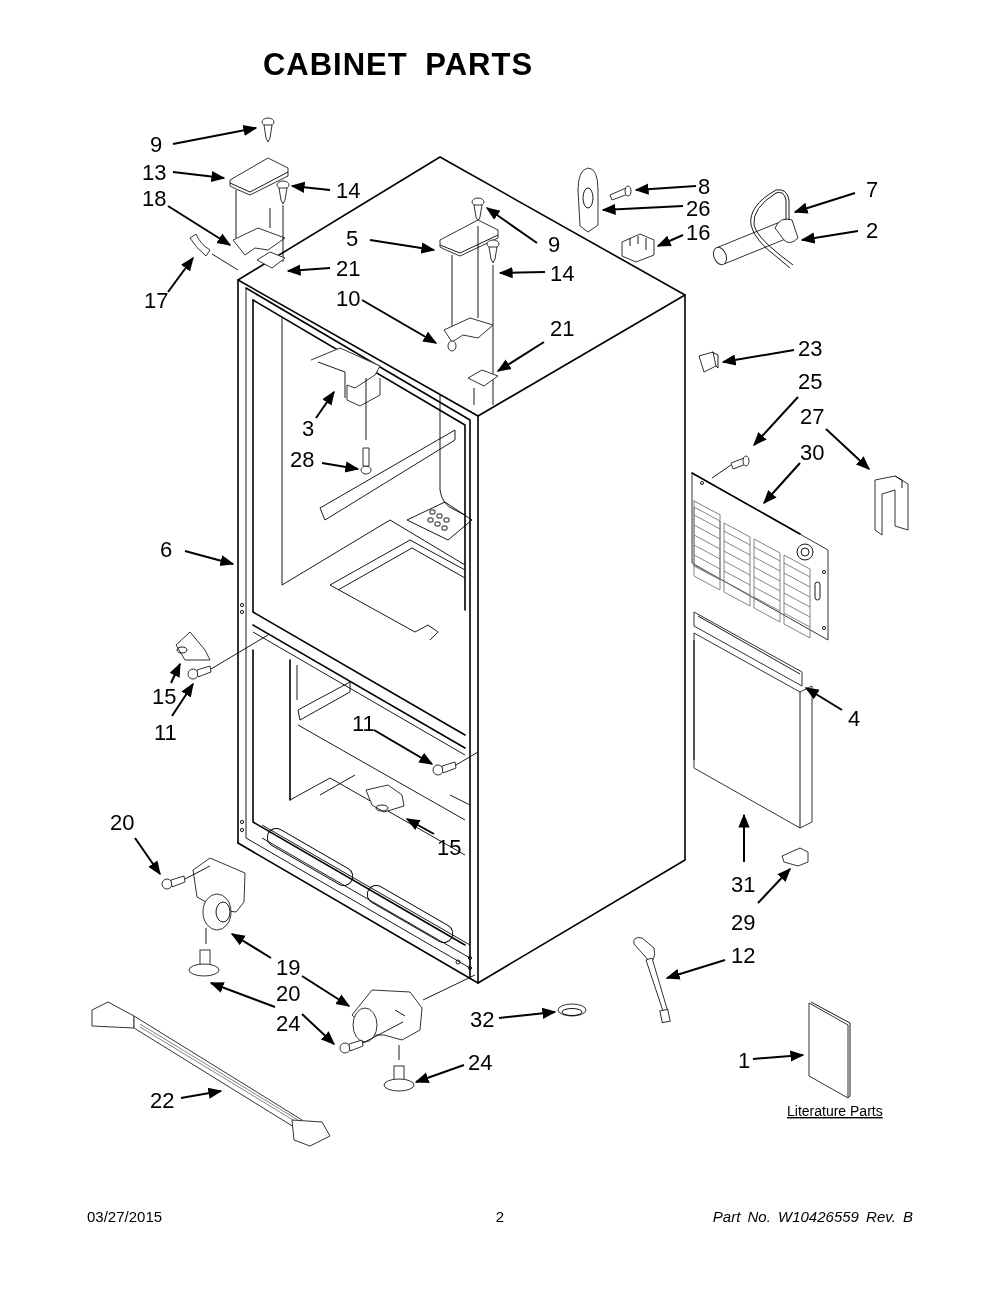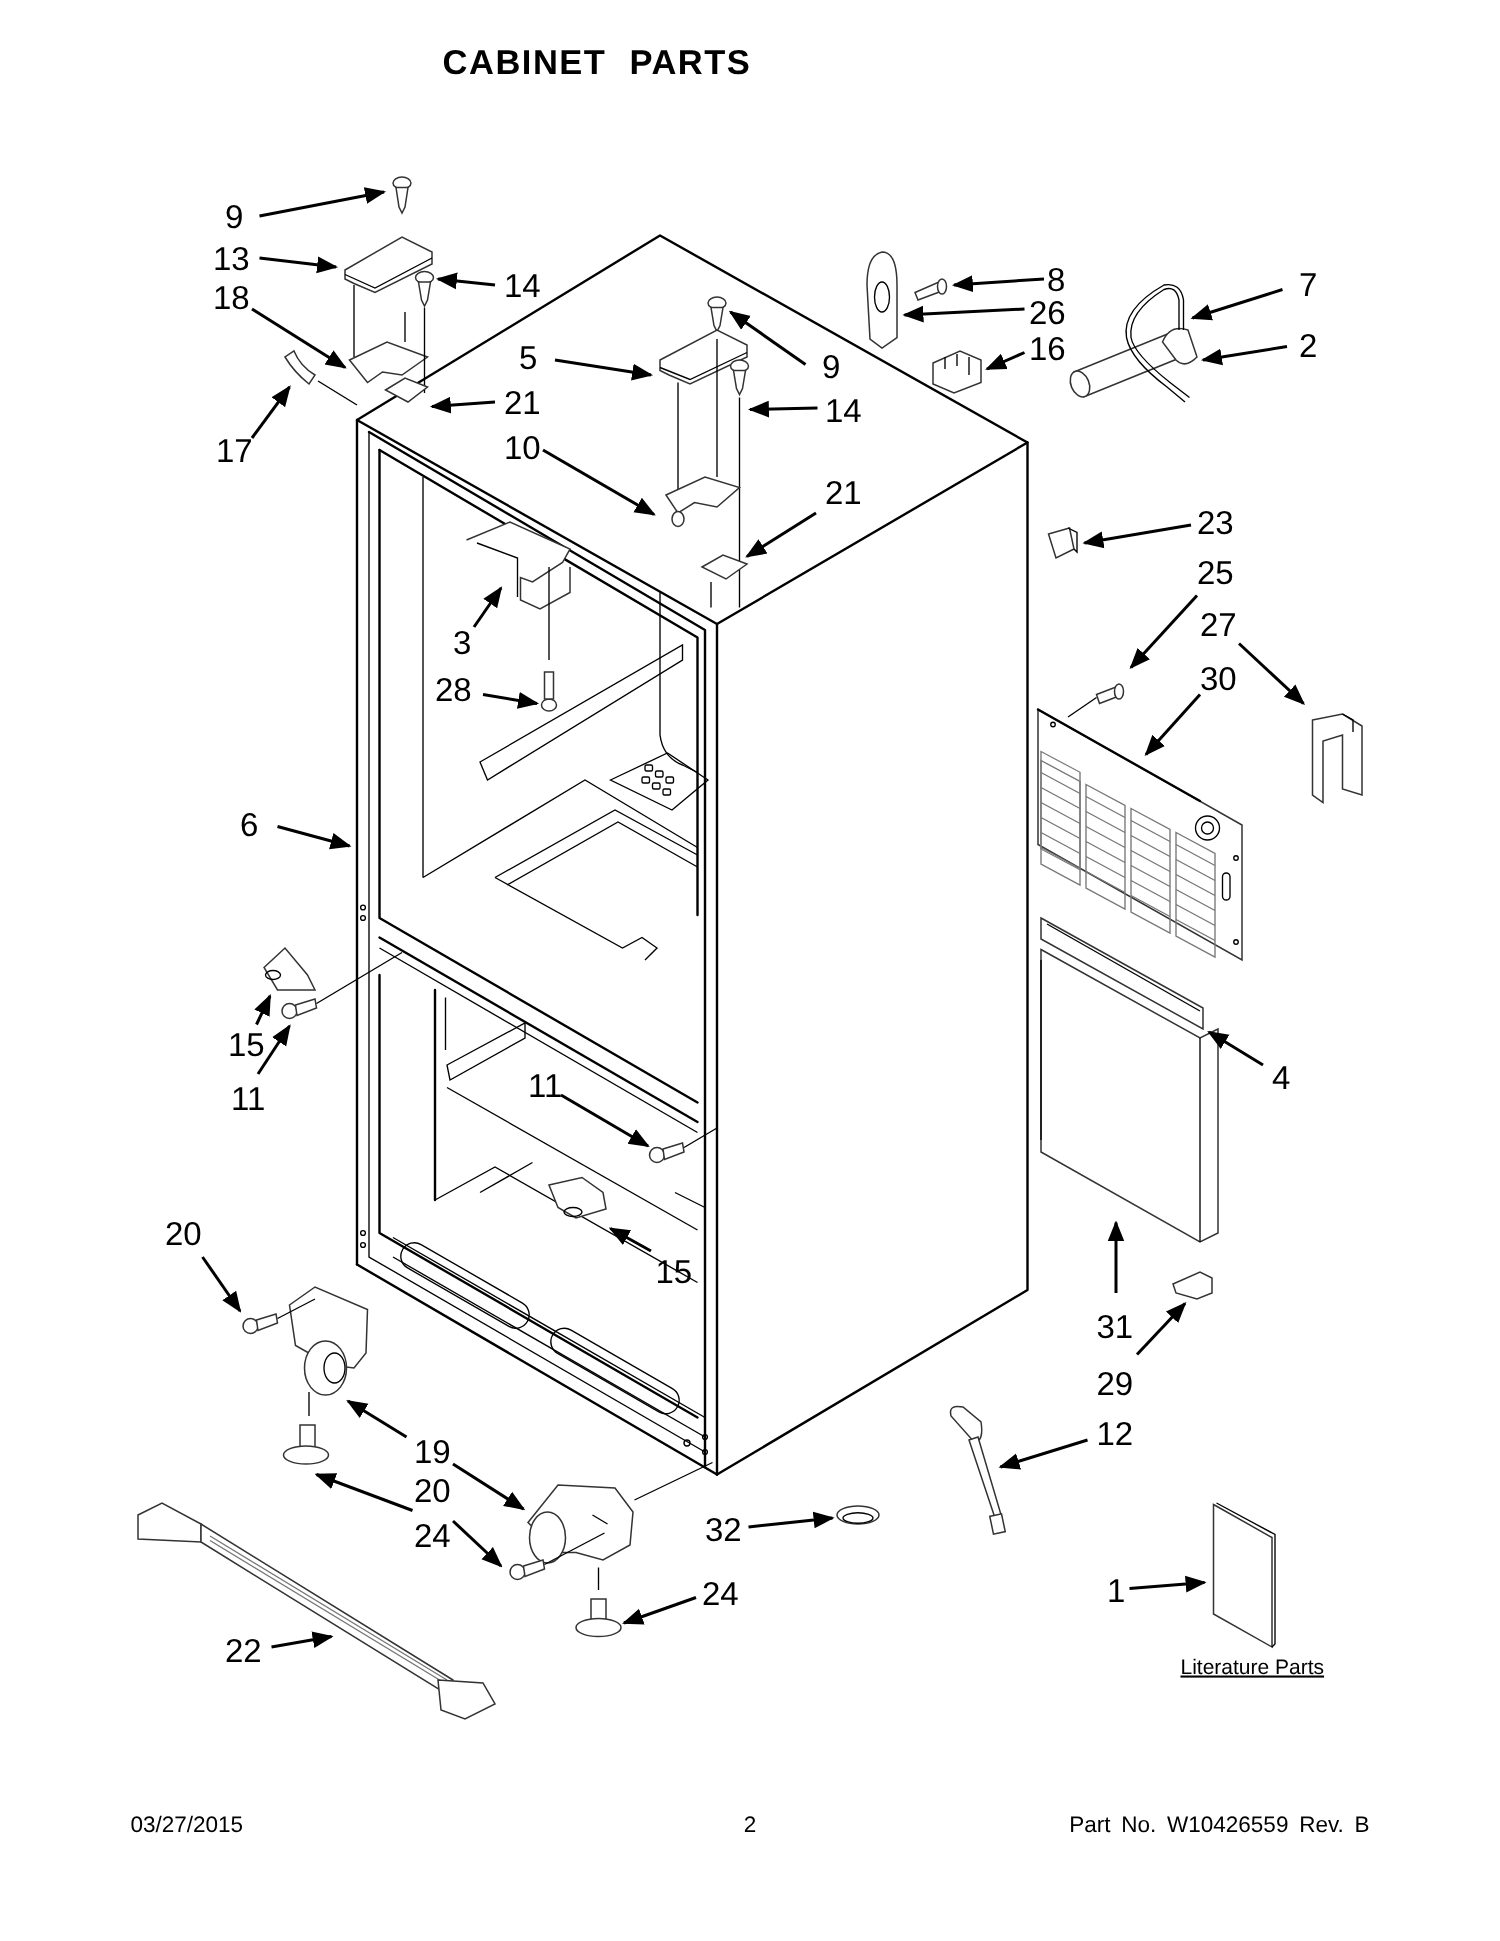--- a/index.html
+++ b/index.html
@@ -1,26 +1,26 @@
 <!DOCTYPE html>
 <html><head>
 <meta charset="utf-8">
 <style>
   html, body { margin: 0; padding: 0; background: #ffffff; }
   body { width: 1000px; height: 1294px; position: relative; overflow: hidden;
          font-family: "Liberation Sans", sans-serif; color: #000; }
-  .title { position: absolute; left: 0; top: 28px; width: 796px; text-align: center;
-           font-weight: bold; font-size: 23px; letter-spacing: 1px; word-spacing: 8px; }
+  .title { position: absolute; left: 0; top: 47px; width: 796px; text-align: center;
+           font-weight: bold; font-size: 31px; letter-spacing: 1px; word-spacing: 8px; }
   svg.diagram { position: absolute; left: 0; top: 0; }
   .callout { font-family: "Liberation Sans", sans-serif; font-size: 22px; fill: #000; }
   .lit { font-family: "Liberation Sans", sans-serif; font-size: 14px; fill: #000; text-decoration: underline; }
   .footer { position: absolute; top: 1208px; font-size: 15px; }
   .f-left { left: 87px; }
   .f-center { left: 0; width: 1000px; text-align: center; }
-  .f-right { right: 87px; word-spacing: 3px; }
+  .f-right { right: 87px; word-spacing: 3px; font-style: italic; }
   .ln { stroke: #000; fill: none; stroke-width: 1.6; stroke-linejoin: round; stroke-linecap: round; }
   .thin { stroke: #000; fill: none; stroke-width: 0.9; }
   .grey { stroke: #777; fill: none; stroke-width: 0.9; }
   .part { stroke: #333; fill: #fff; stroke-width: 1; }
   .arr { stroke: #000; stroke-width: 2; fill: none; }
 </style>
 </head>
 <body>
 
 <div class="title">CABINET PARTS</div>

